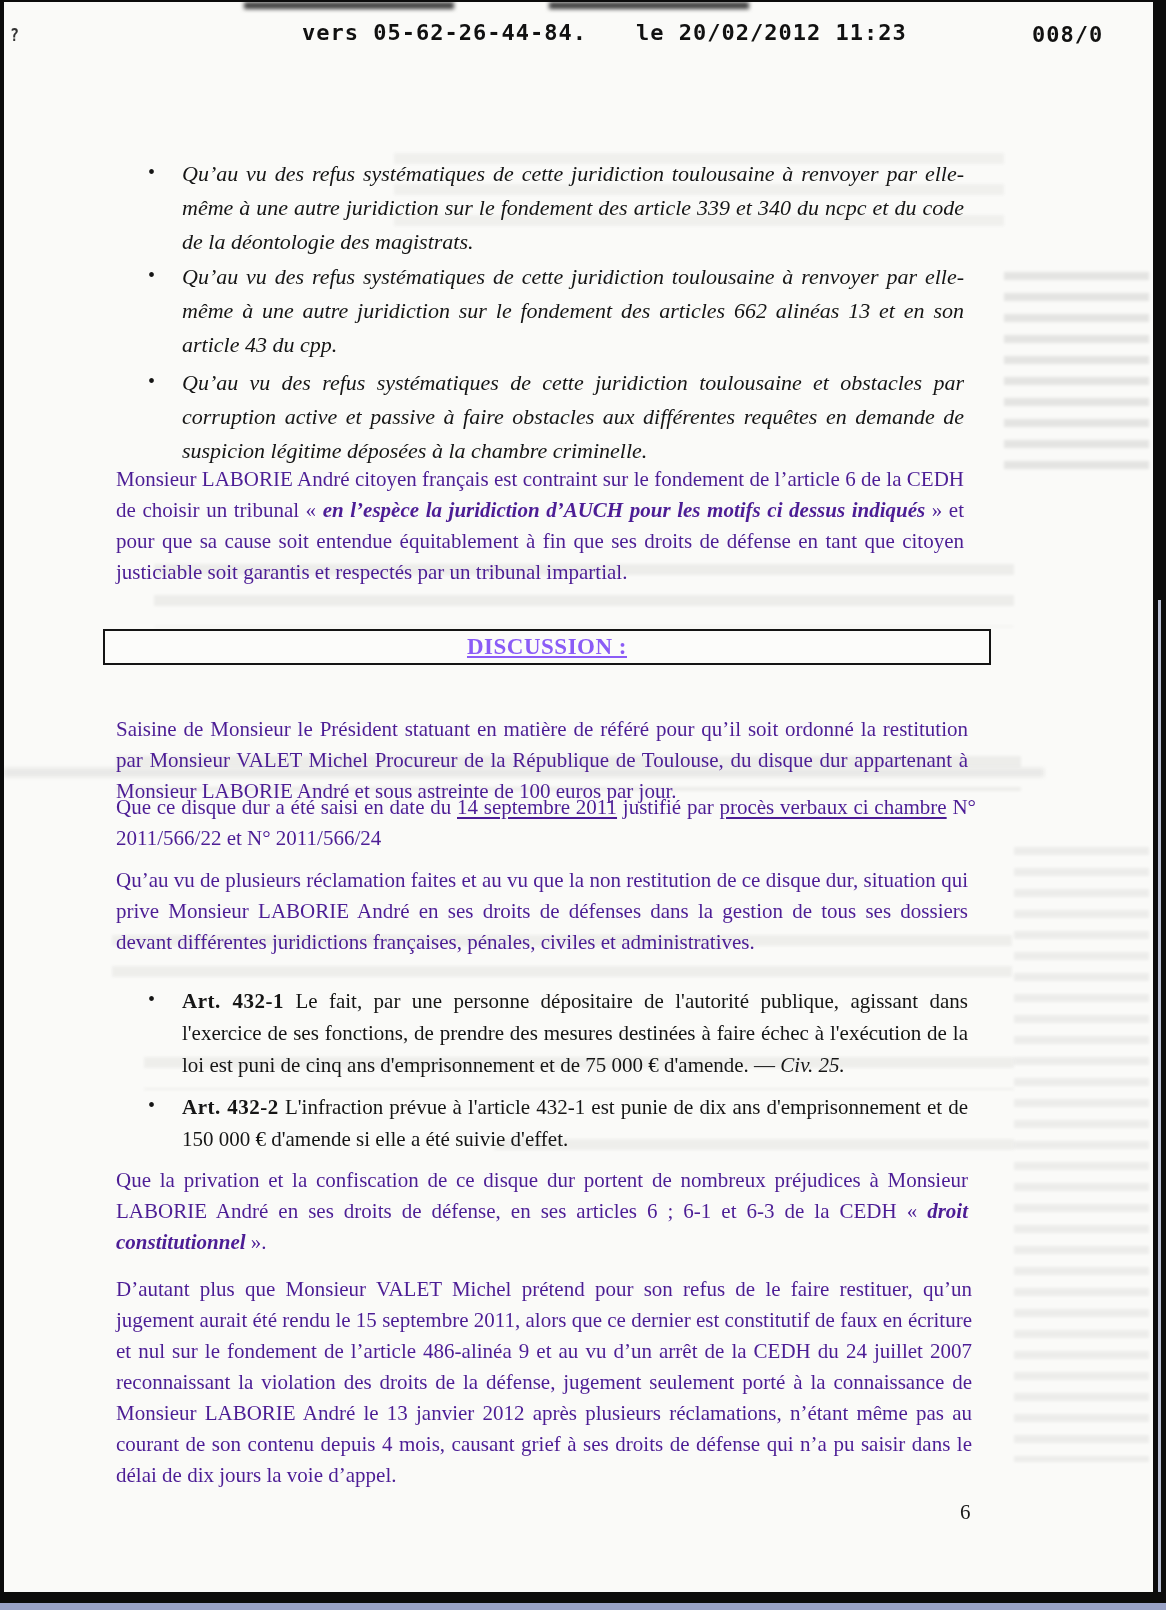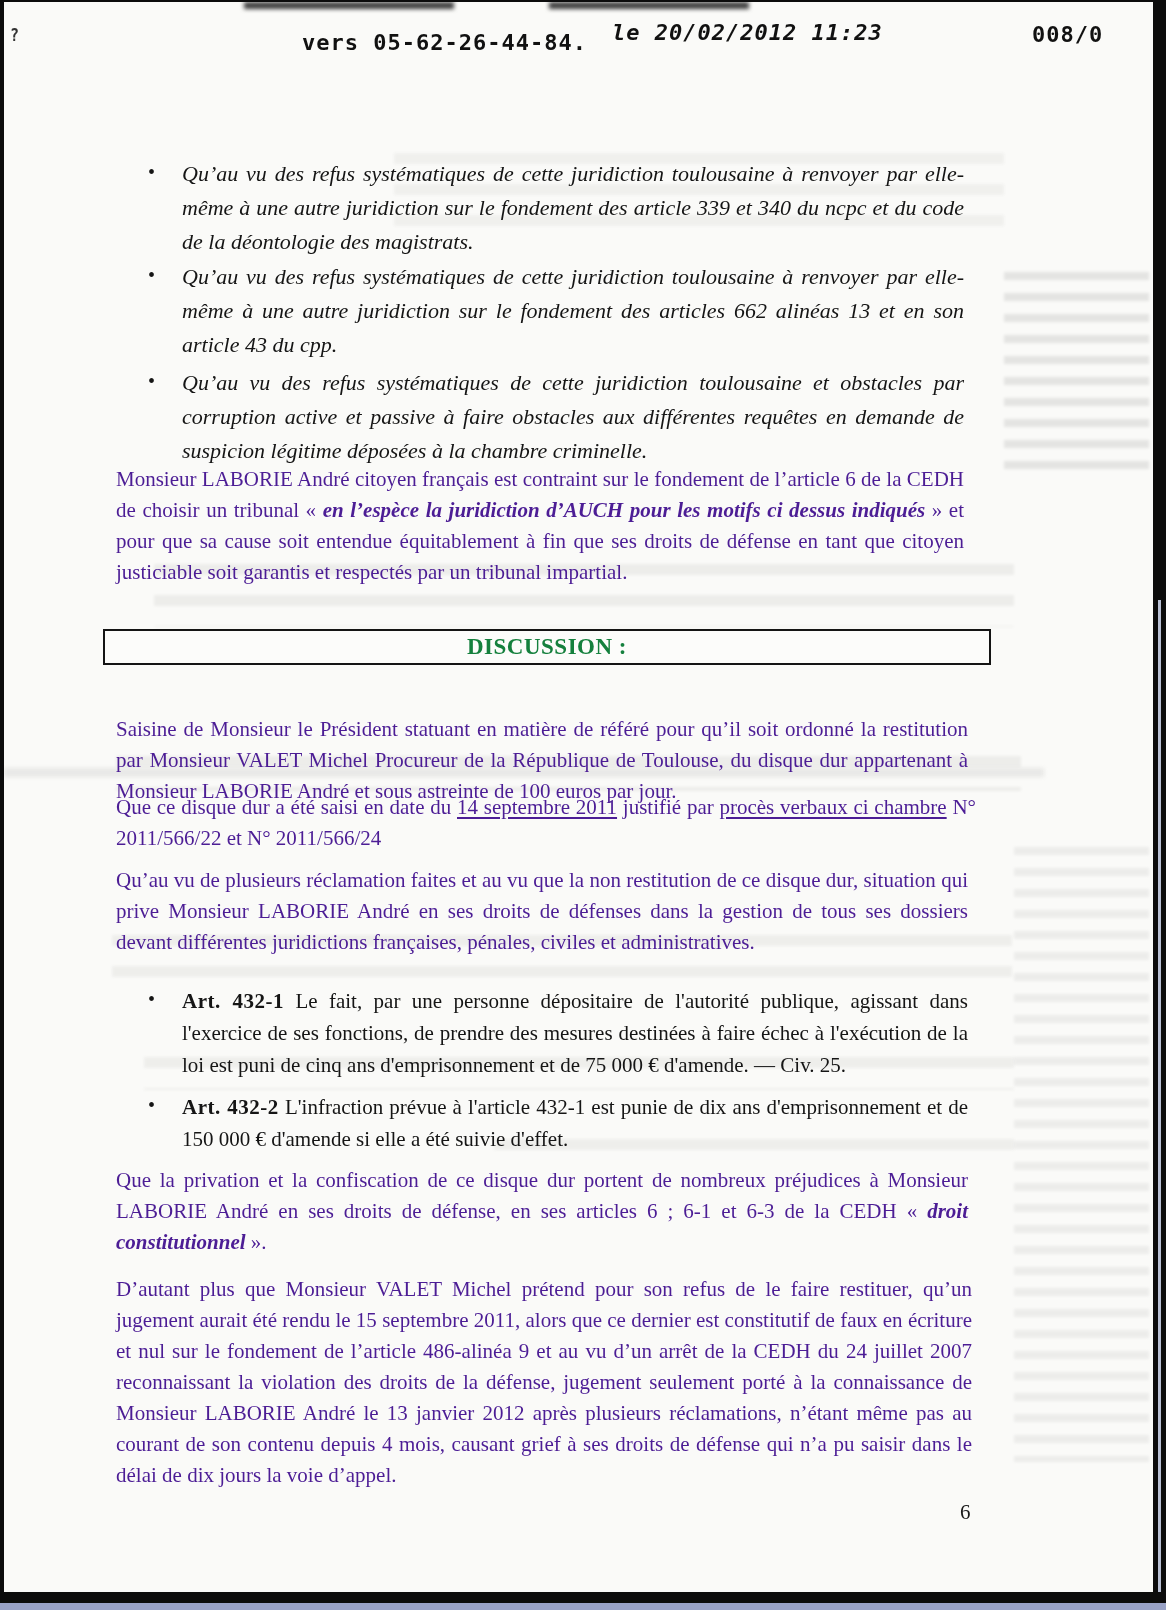--- a/index.html
+++ b/index.html
@@ -6,40 +6,40 @@
   .frame{position:relative;width:1166px;height:1610px;background:#0c0c0c;overflow:hidden;
          font-family:"Liberation Serif", serif;}
   .paper{position:absolute;left:4px;top:2px;right:13px;bottom:18px;background:#fafaf8;overflow:hidden;}
   .bottom-strip{position:absolute;left:0;right:0;bottom:0;height:7px;background:#99a2c6;}
   .right-inner-line{position:absolute;right:5px;top:600px;bottom:18px;width:3px;background:#ccd4ea;opacity:.9;}
 
   
   .fax{position:absolute;top:16px;left:0;width:100%;height:40px;
        font-family:"DejaVu Sans Mono", monospace;font-weight:bold;color:#111;font-size:22px;}
   .fax .mark{position:absolute;left:6px;top:8px;font-size:15px;color:#333;transform:scaleY(1.2);}
-  .fax .to{position:absolute;left:298px;top:12px;letter-spacing:1px;}
-  .fax .dt{position:absolute;left:608px;top:2px;letter-spacing:1px;font-style:italic;}
+  .fax .to{position:absolute;left:298px;top:2px;letter-spacing:1px;}
+  .fax .dt{position:absolute;left:632px;top:2px;letter-spacing:1px;}
   .fax .pg{position:absolute;left:1028px;top:4px;letter-spacing:1px;}
 
   
   .para{position:absolute;color:#4c1d95;font-size:21px;line-height:31px;
         text-align:justify;text-align-last:left;}
   .bullet{position:absolute;color:#151515;font-style:italic;font-size:22px;line-height:34px;
           text-align:justify;text-align-last:left;}
   .bullet .dot{position:absolute;left:-34px;top:-2px;font-style:normal;font-size:20px;}
   .art{font-style:normal;font-size:21px;line-height:32px;}
   .art b{letter-spacing:.5px;}
   .emph{font-weight:bold;font-style:italic;}
   .uline{text-decoration:underline;text-decoration-thickness:1.5px;text-underline-offset:3px;}
-  .cite{}
+  .cite{font-style:italic;}
 
   .disc-box{position:absolute;left:99px;top:627px;width:884px;height:32px;border:2px solid #141414;
             background:rgba(255,255,255,.35);}
   .disc-box span{display:block;text-align:center;font-weight:bold;font-size:23px;line-height:32px;
-                 letter-spacing:.5px;color:#15803d;}
+                 letter-spacing:.5px;color:#8b5cf6;text-decoration:underline;}
 
   .pagenum{position:absolute;left:956px;top:1498px;font-size:21px;color:#1a1a1a;}
 
   
   .ghost{position:absolute;opacity:.10;filter:blur(1.5px);pointer-events:none;
          background:repeating-linear-gradient(180deg,transparent 0 9px,#5d5d54 9px 20px,transparent 20px 31px);}
   .ghost.small{background:repeating-linear-gradient(180deg,transparent 0 5px,#555 5px 13px,transparent 13px 21px);}
   .smudge{position:absolute;background:#3c3c3c;filter:blur(2px);pointer-events:none;}
   .streak{position:absolute;background:rgba(130,130,125,.14);filter:blur(2px);pointer-events:none;}
 </style>

